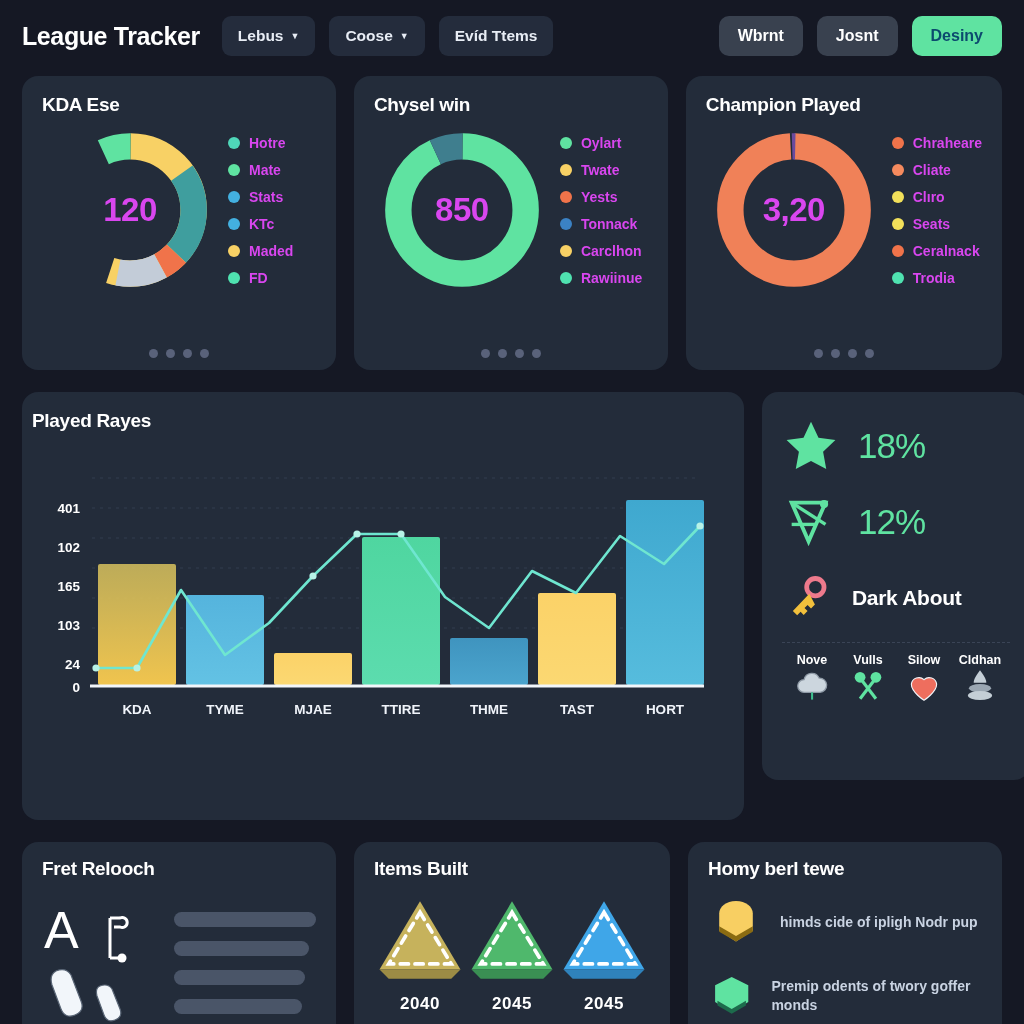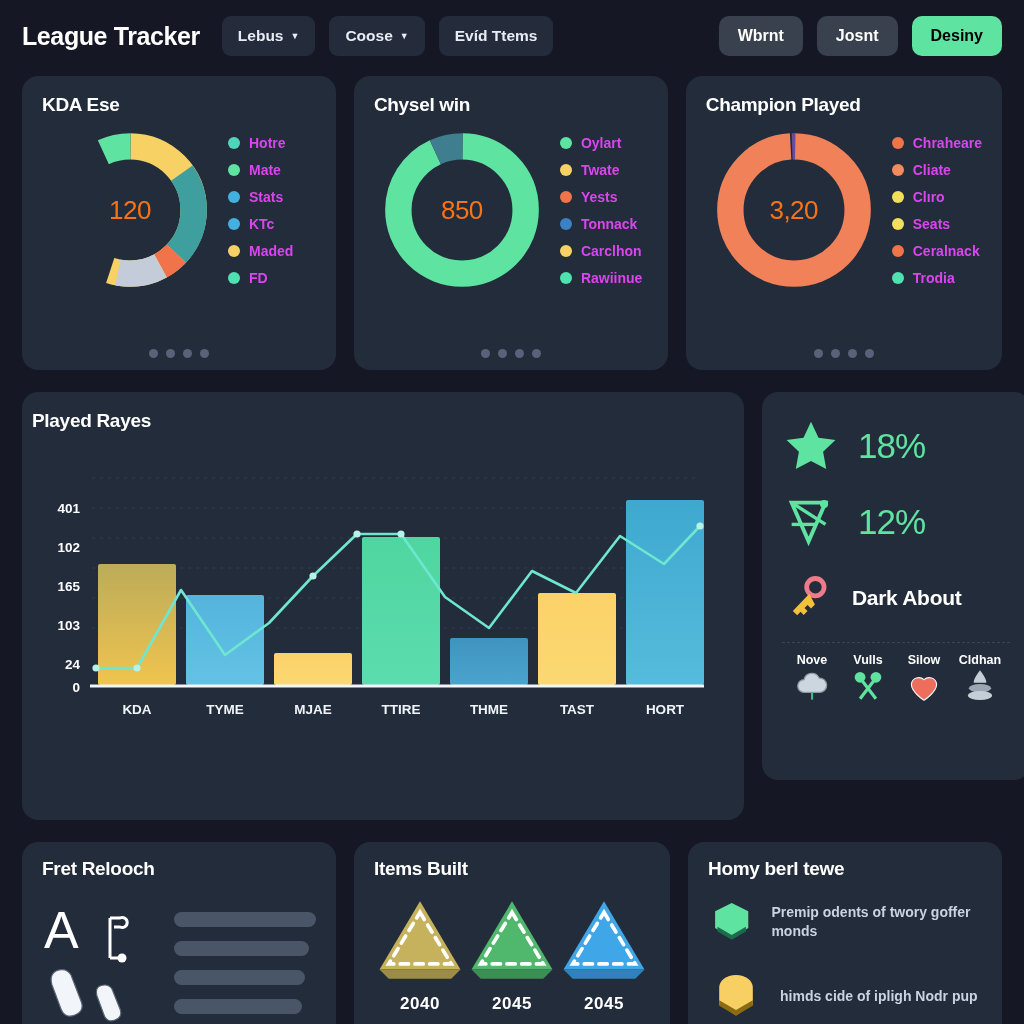--- a/index.html
+++ b/index.html
@@ -34,21 +34,21 @@
   }
   .caret { font-size: 9px; line-height: 1; color: #e8edf5; }
   .spacer { flex: 1; }
   .rightbtn {
     background: #39414f; color: #ffffff;
     border: none; border-radius: 10px;
     padding: 11px 19px; font-size: 16px; font-weight: bold;
     font-family: "Liberation Sans", sans-serif;
     cursor: pointer; white-space: nowrap;
   }
-  .rightbtn.accent { background: #5fe3a1; color: #000000; }
+  .rightbtn.accent { background: #5fe3a1; color: #0c4a6e; }
 
   
   .row { display: flex; gap: 18px; padding: 0 22px; }
   .row.top { margin-top: 4px; }
   .row.mid { margin-top: 22px; }
   .row.bot { margin-top: 22px; }
 
   .card {
     background: #232c3a;
     border-radius: 16px;
@@ -63,21 +63,21 @@
   }
   .donut-body { display: flex; align-items: center; margin-top: 10px; }
   .donut-wrap {
     width: 168px; height: 168px; position: relative; flex: none;
     margin-left: 4px;
   }
   .donut-wrap svg { display: block; }
   .donut-center {
     position: absolute; inset: 0;
     display: flex; align-items: center; justify-content: center;
-    color: #f97316; font-size: 26px; font-weight: normal;
+    color: #d946ef; font-size: 33px; font-weight: bold;
     letter-spacing: -0.5px;
   }
   .legend { margin-left: 14px; display: flex; flex-direction: column; gap: 11px; }
   .legend-item { display: flex; align-items: center; gap: 9px; }
   .legend-dot { width: 12px; height: 12px; border-radius: 50%; flex: none; }
   .legend-label { color: #d946ef; font-size: 14px; font-weight: bold; white-space: nowrap; }
   .dots {
     position: absolute; bottom: 12px; left: 0; right: 0;
     display: flex; justify-content: center; gap: 8px;
   }
@@ -491,29 +491,29 @@
           <span class="item-num">2045</span>
         </div>
       </div>
     </div>
 
     <div class="card bot-card">
       <div class="card-title">Homy berl tewe</div>
       <div class="news-body">
         <div class="news-row">
           <svg width="56" height="56" viewBox="0 0 40 40">
+            <path d="M20 5 C27 5 32 9 32 14 V26 L20 34 L8 26 V14 C8 9 13 5 20 5 Z" fill="#f8cf62"></path>
+            <path d="M8 23 L20 30 L32 23 V27 L20 34 L8 27 Z" fill="#8a6b12"></path>
+          </svg>
+          <span class="news-text">himds cide of ipligh Nodr pup</span>
+        </div>
+        <div class="news-row">
+          <svg width="56" height="56" viewBox="0 0 40 40">
             <path d="M20 4 L34 11 V25 L20 34 L6 25 V11 Z" fill="#5fe3a1"></path>
             <path d="M8 24 L20 31 L32 24 V28 L20 35 L8 28 Z" fill="#1d6b4c"></path>
           </svg>
           <span class="news-text">Premip odents of twory goffer monds</span>
         </div>
-        <div class="news-row">
-          <svg width="56" height="56" viewBox="0 0 40 40">
-            <path d="M20 5 C27 5 32 9 32 14 V26 L20 34 L8 26 V14 C8 9 13 5 20 5 Z" fill="#f8cf62"></path>
-            <path d="M8 23 L20 30 L32 23 V27 L20 34 L8 27 Z" fill="#8a6b12"></path>
-          </svg>
-          <span class="news-text">himds cide of ipligh Nodr pup</span>
-        </div>
       </div>
     </div>
   </div>
 
 </div>
 
 </body></html>

